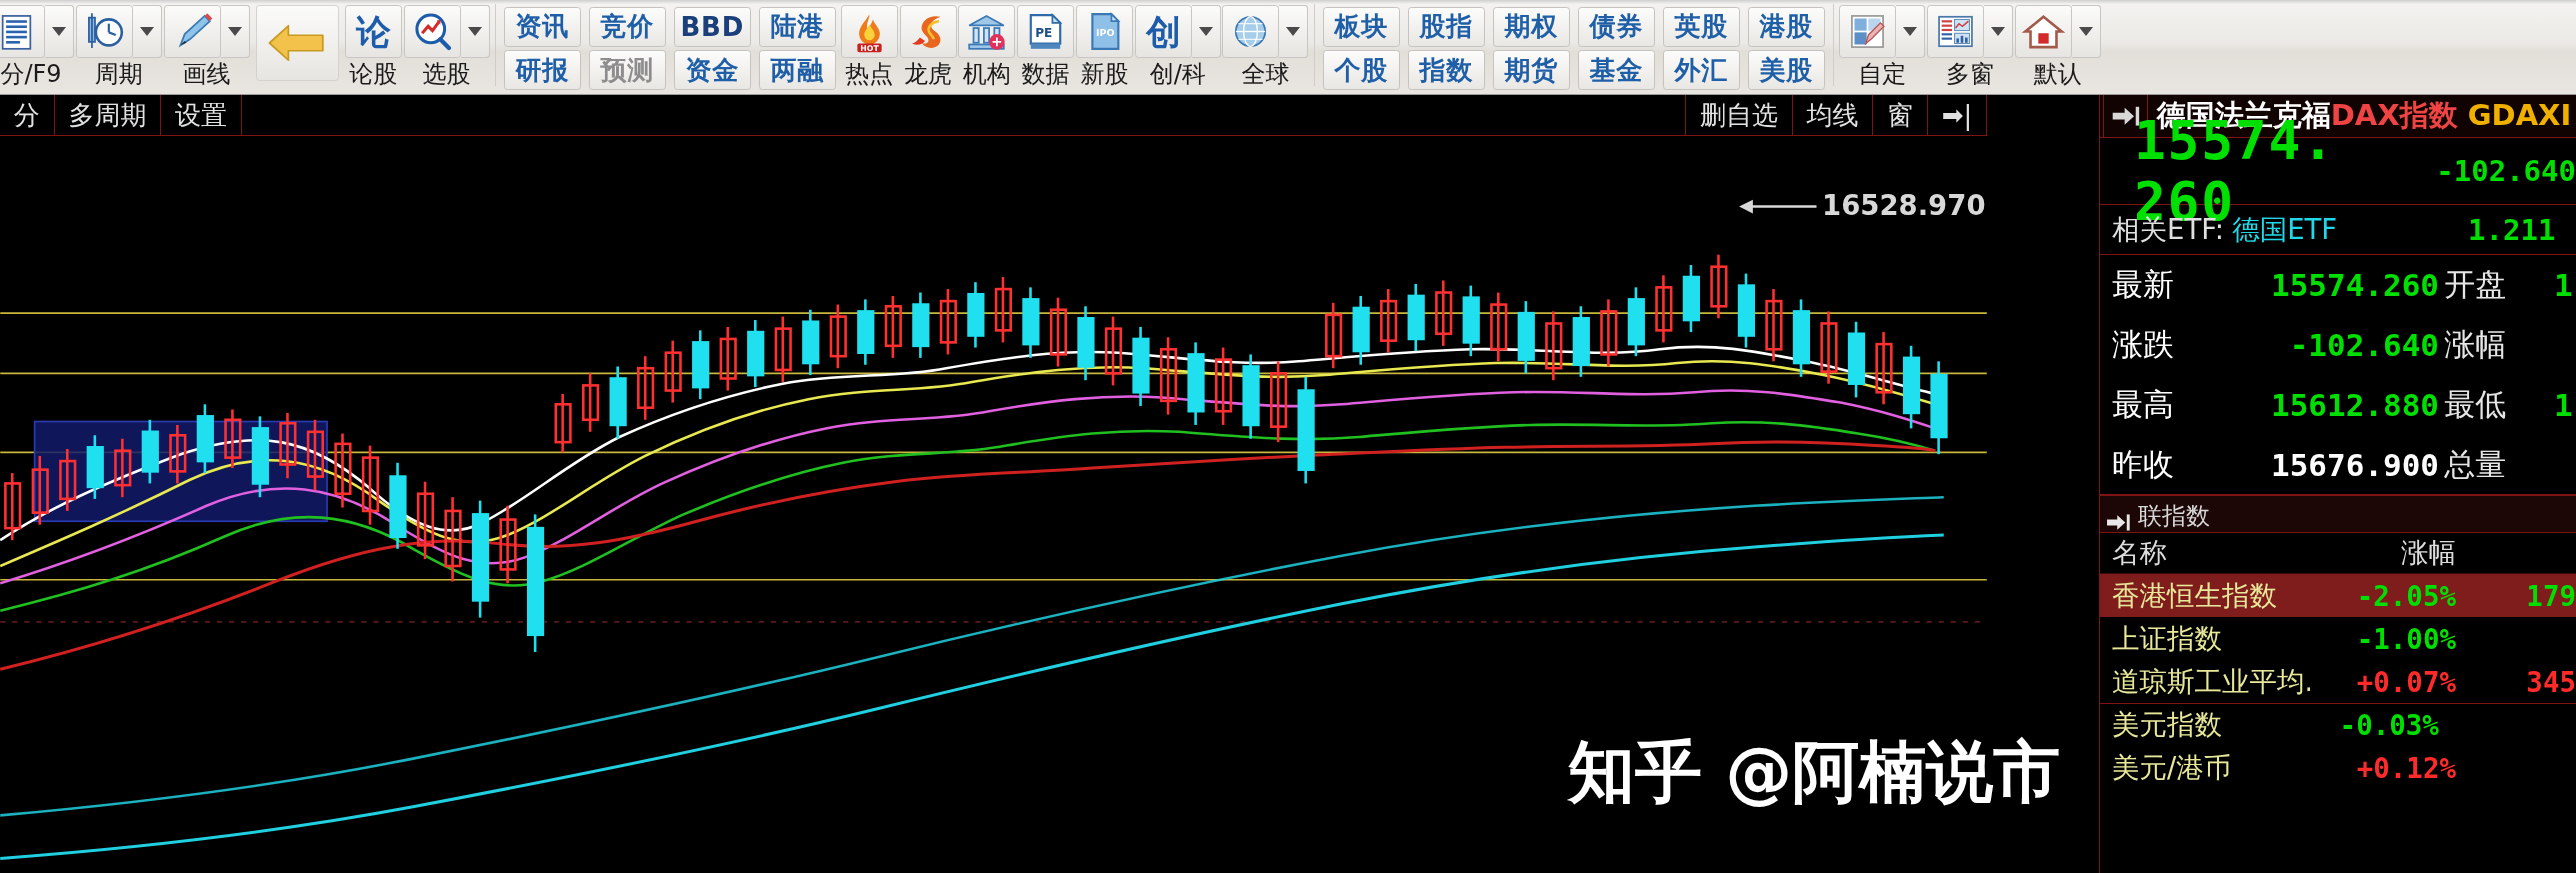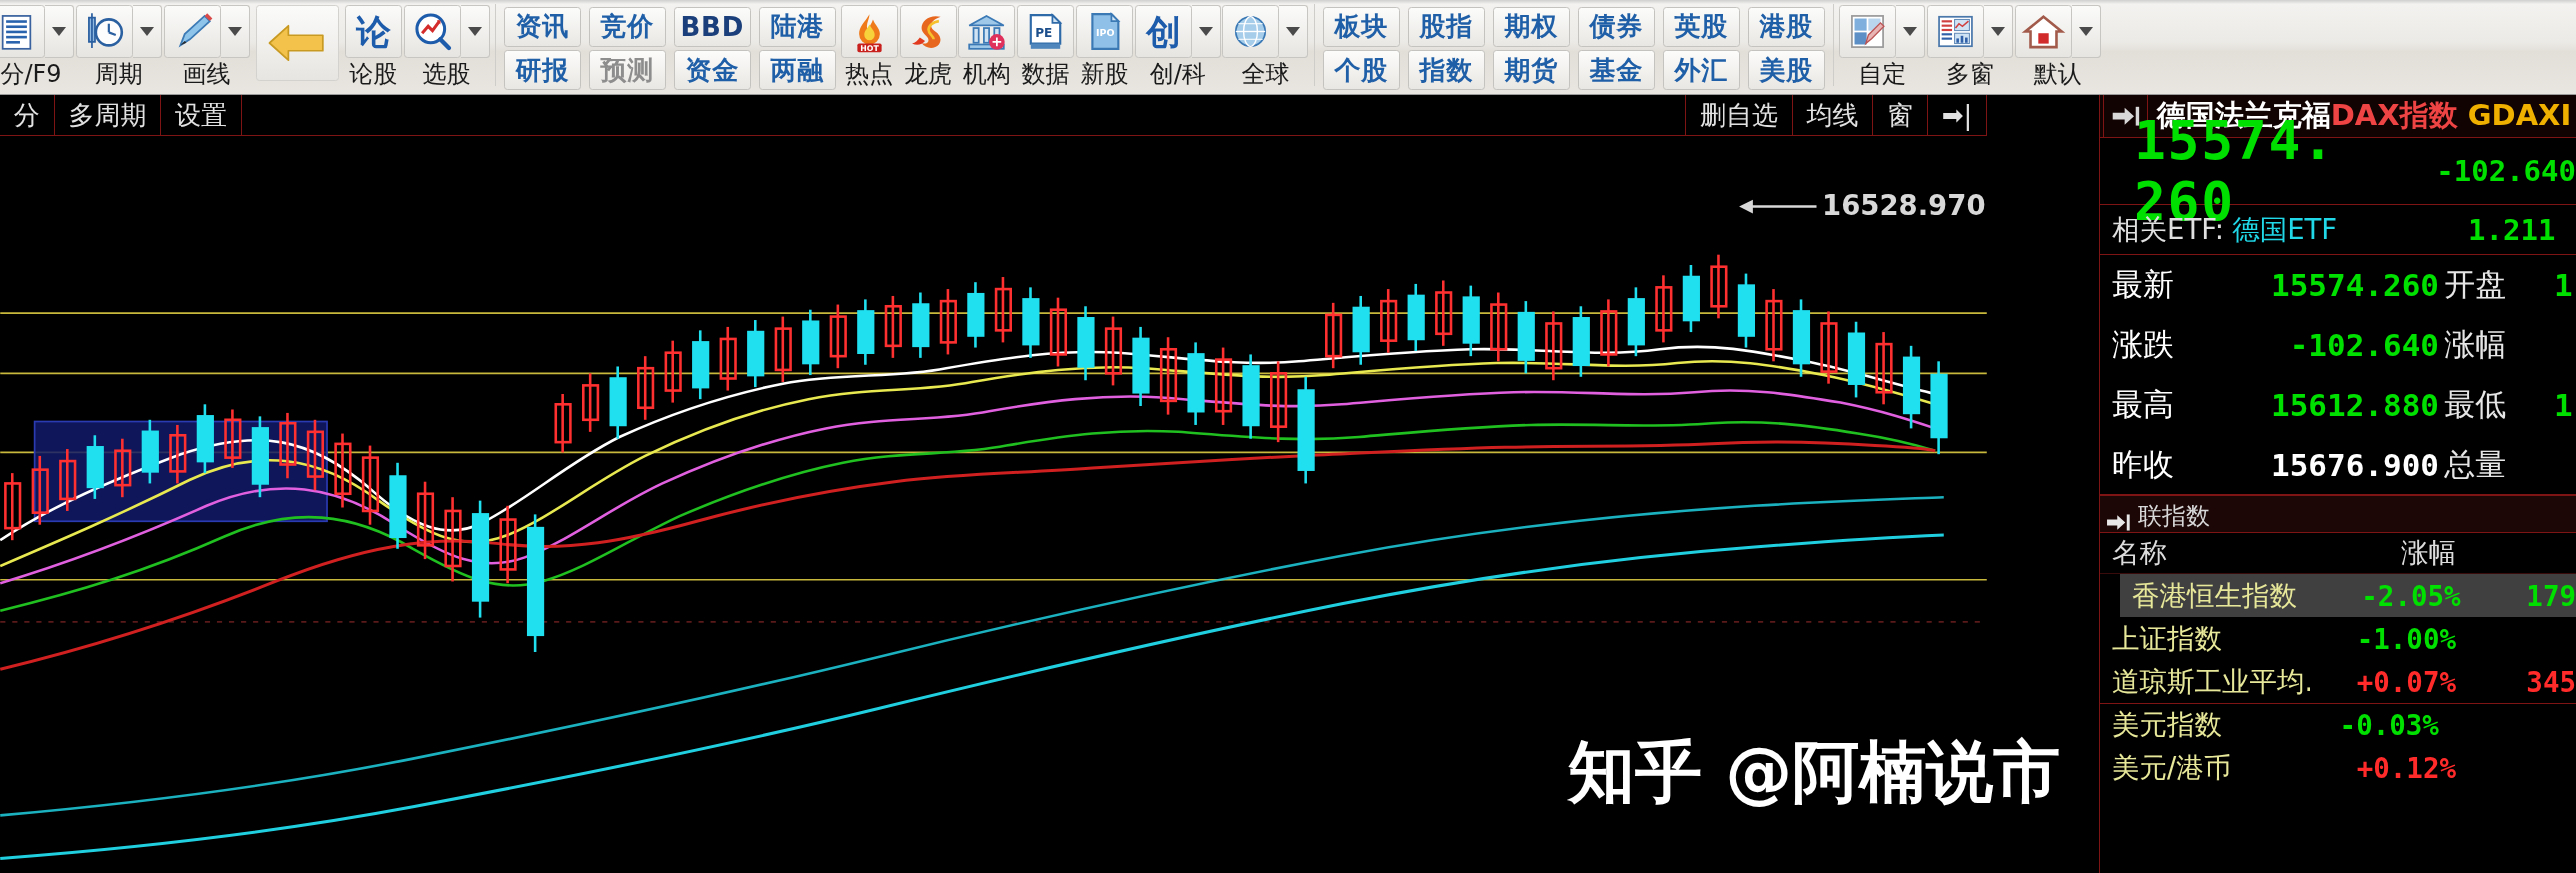--- a/index.html
+++ b/index.html
@@ -131,21 +131,21 @@
     height:38px; display:flex; align-items:flex-end; gap:6.9px; padding-left:5.2px;
     background:#1c0606; border-top:1.7px solid #7e1414; border-bottom:1.7px solid #7e1414;
   }
   .secthead .t { color:#d8d8d8; font-size:24px; font-family:"DejaVu Sans","Liberation Sans",sans-serif;}
 
   .idxhead { height:41px; display:flex; align-items:center; padding-left:12px; border-bottom:0.9px solid #3a0b0b;}
   .idxhead .c1 { color:#dcdcdc; font-size:27.5px; width:198px; font-family:"DejaVu Sans","Liberation Sans",sans-serif;}
   .idxhead .c2 { color:#dcdcdc; font-size:27.5px; width:146px; text-align:right; font-family:"DejaVu Sans","Liberation Sans",sans-serif;}
 
   .idxrow { height:43px; display:flex; align-items:center; padding-left:12px; }
-  .idxrow.sel { background:#404040;margin-left:20px; }
+  .idxrow.sel { background:#7f1d1d; }
   .idxrow .n { color:#e8e89a; font-size:27.5px; width:198px; white-space:nowrap; overflow:hidden;
                font-family:"DejaVu Sans","Liberation Sans",sans-serif;}
   .idxrow .p { font-size:27.5px; font-weight:bold; width:146px; text-align:right;
                font-family:"DejaVu Sans Mono","Liberation Mono",monospace;}
   .idxrow .v { font-size:27.5px; font-weight:bold; width:120px; text-align:right; padding-left:15.5px;
                font-family:"DejaVu Sans Mono","Liberation Mono",monospace;}
   .divrow { border-top:1.7px solid #7e1414;gap:32px; }
 
   
   #wm {

